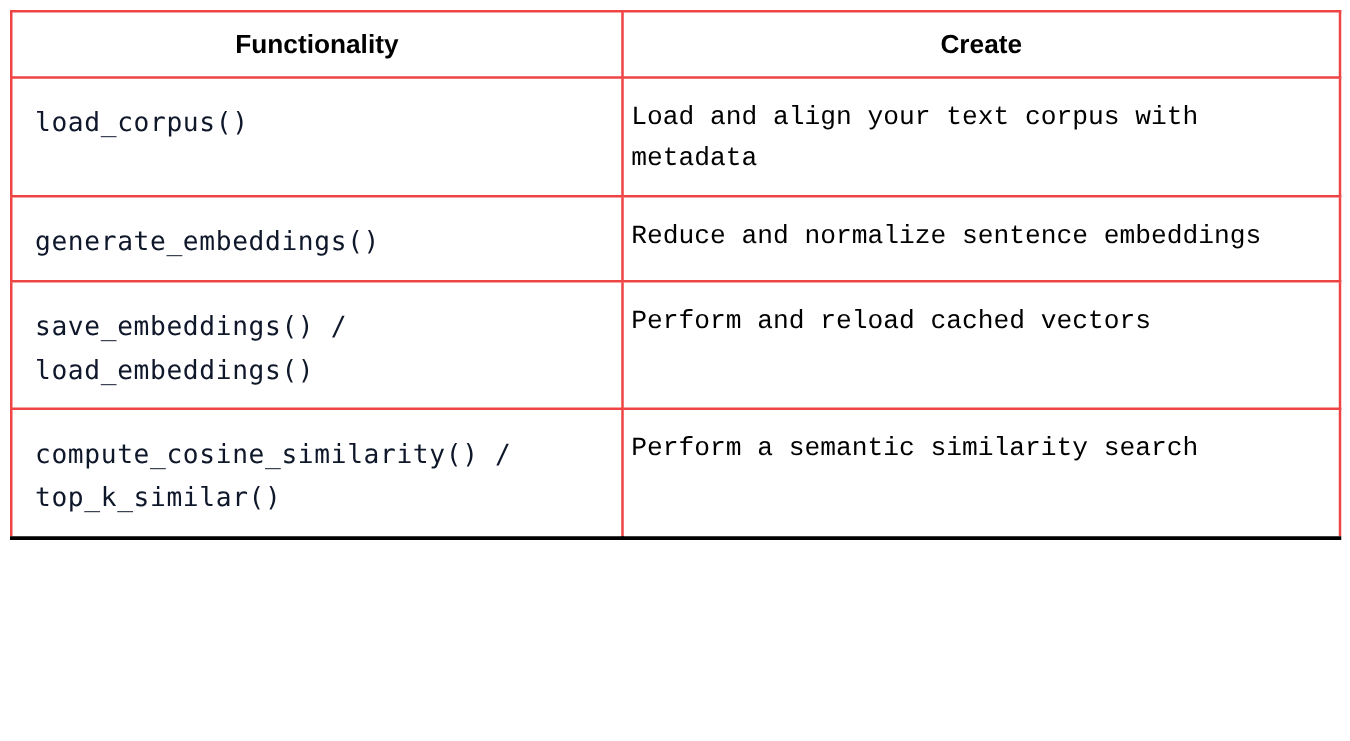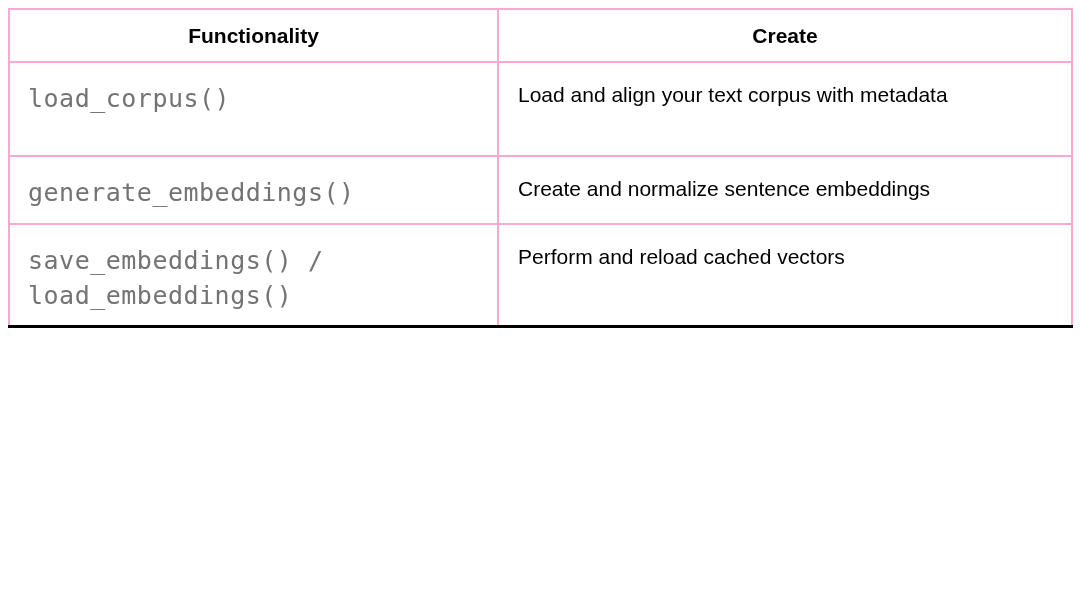--- a/index.html
+++ b/index.html
@@ -23,49 +23,49 @@
     table-layout: fixed;
     background: #ffffff;
     border: 2px solid #000000;
     border-bottom-width: 3px;
   }
   table.func-table col.col-func { width: 489px; }
   table.func-table col.col-purpose { width: 574px; }
 
   table.func-table th,
   table.func-table td {
-    border: 2px solid #f9a8d4;
+    border: 2px solid #ef4444;
     vertical-align: top;
     text-align: left;
     white-space: pre-line;
     overflow: hidden;
   }
   table.func-table th {
     height: 53px;
     vertical-align: middle;
     text-align: center;
     font-size: 21px;
     font-weight: bold;
     color: #000000;
     font-family: "Liberation Sans", sans-serif;
     padding: 4px 10px;
   }
   td.cell-func {
     font-family: "DejaVu Sans Mono", "Liberation Mono", monospace;
-    font-size: 25px;
+    font-size: 21px;
     letter-spacing: 0.5px;
-    color: #737373;
+    color: #0f172a;
     padding: 18px 26px 12px 18px;
     line-height: 35px;
   }
   td.cell-purpose {
-    font-family: Liberation Sans, sans-serif;
+    font-family: Liberation Mono, monospace;
     font-size: 21px;
     color: #000000;
-    padding: 15px 14px 12px 19px;
+    padding: 15px 14px 12px 6px;
     line-height: 33px;
   }
   
   tr.row-0 td { height: 94px; }
   tr.row-1 td { height: 61px; }
   tr.row-2 td { height: 68px; margin-top: 12px; }
   tr.row-3 td { height: 101px; border-radius: 31px; }
   tr.row-4 td { height: 103px; }
   tr.row-5 td { height: 93px; }
 </style>
@@ -84,22 +84,27 @@
         <th>Create</th>
       </tr>
     </thead>
     <tbody>
       <tr class="row-0">
         <td class="cell-func">load_corpus()</td>
         <td class="cell-purpose">Load and align your text corpus with metadata</td>
       </tr>
       <tr class="row-2">
         <td class="cell-func">generate_embeddings()</td>
-        <td class="cell-purpose">Create and normalize sentence embeddings</td>
+        <td class="cell-purpose">Reduce and normalize sentence embeddings</td>
       </tr>
       <tr class="row-3">
         <td class="cell-func">save_embeddings() /
 load_embeddings()</td>
         <td class="cell-purpose">Perform and reload cached vectors</td>
       </tr>
+      <tr class="row-4">
+        <td class="cell-func">compute_cosine_similarity() /
+top_k_similar()</td>
+        <td class="cell-purpose">Perform a semantic similarity search</td>
+      </tr>
     </tbody>
   </table>
 </div>
 
 </body></html>

